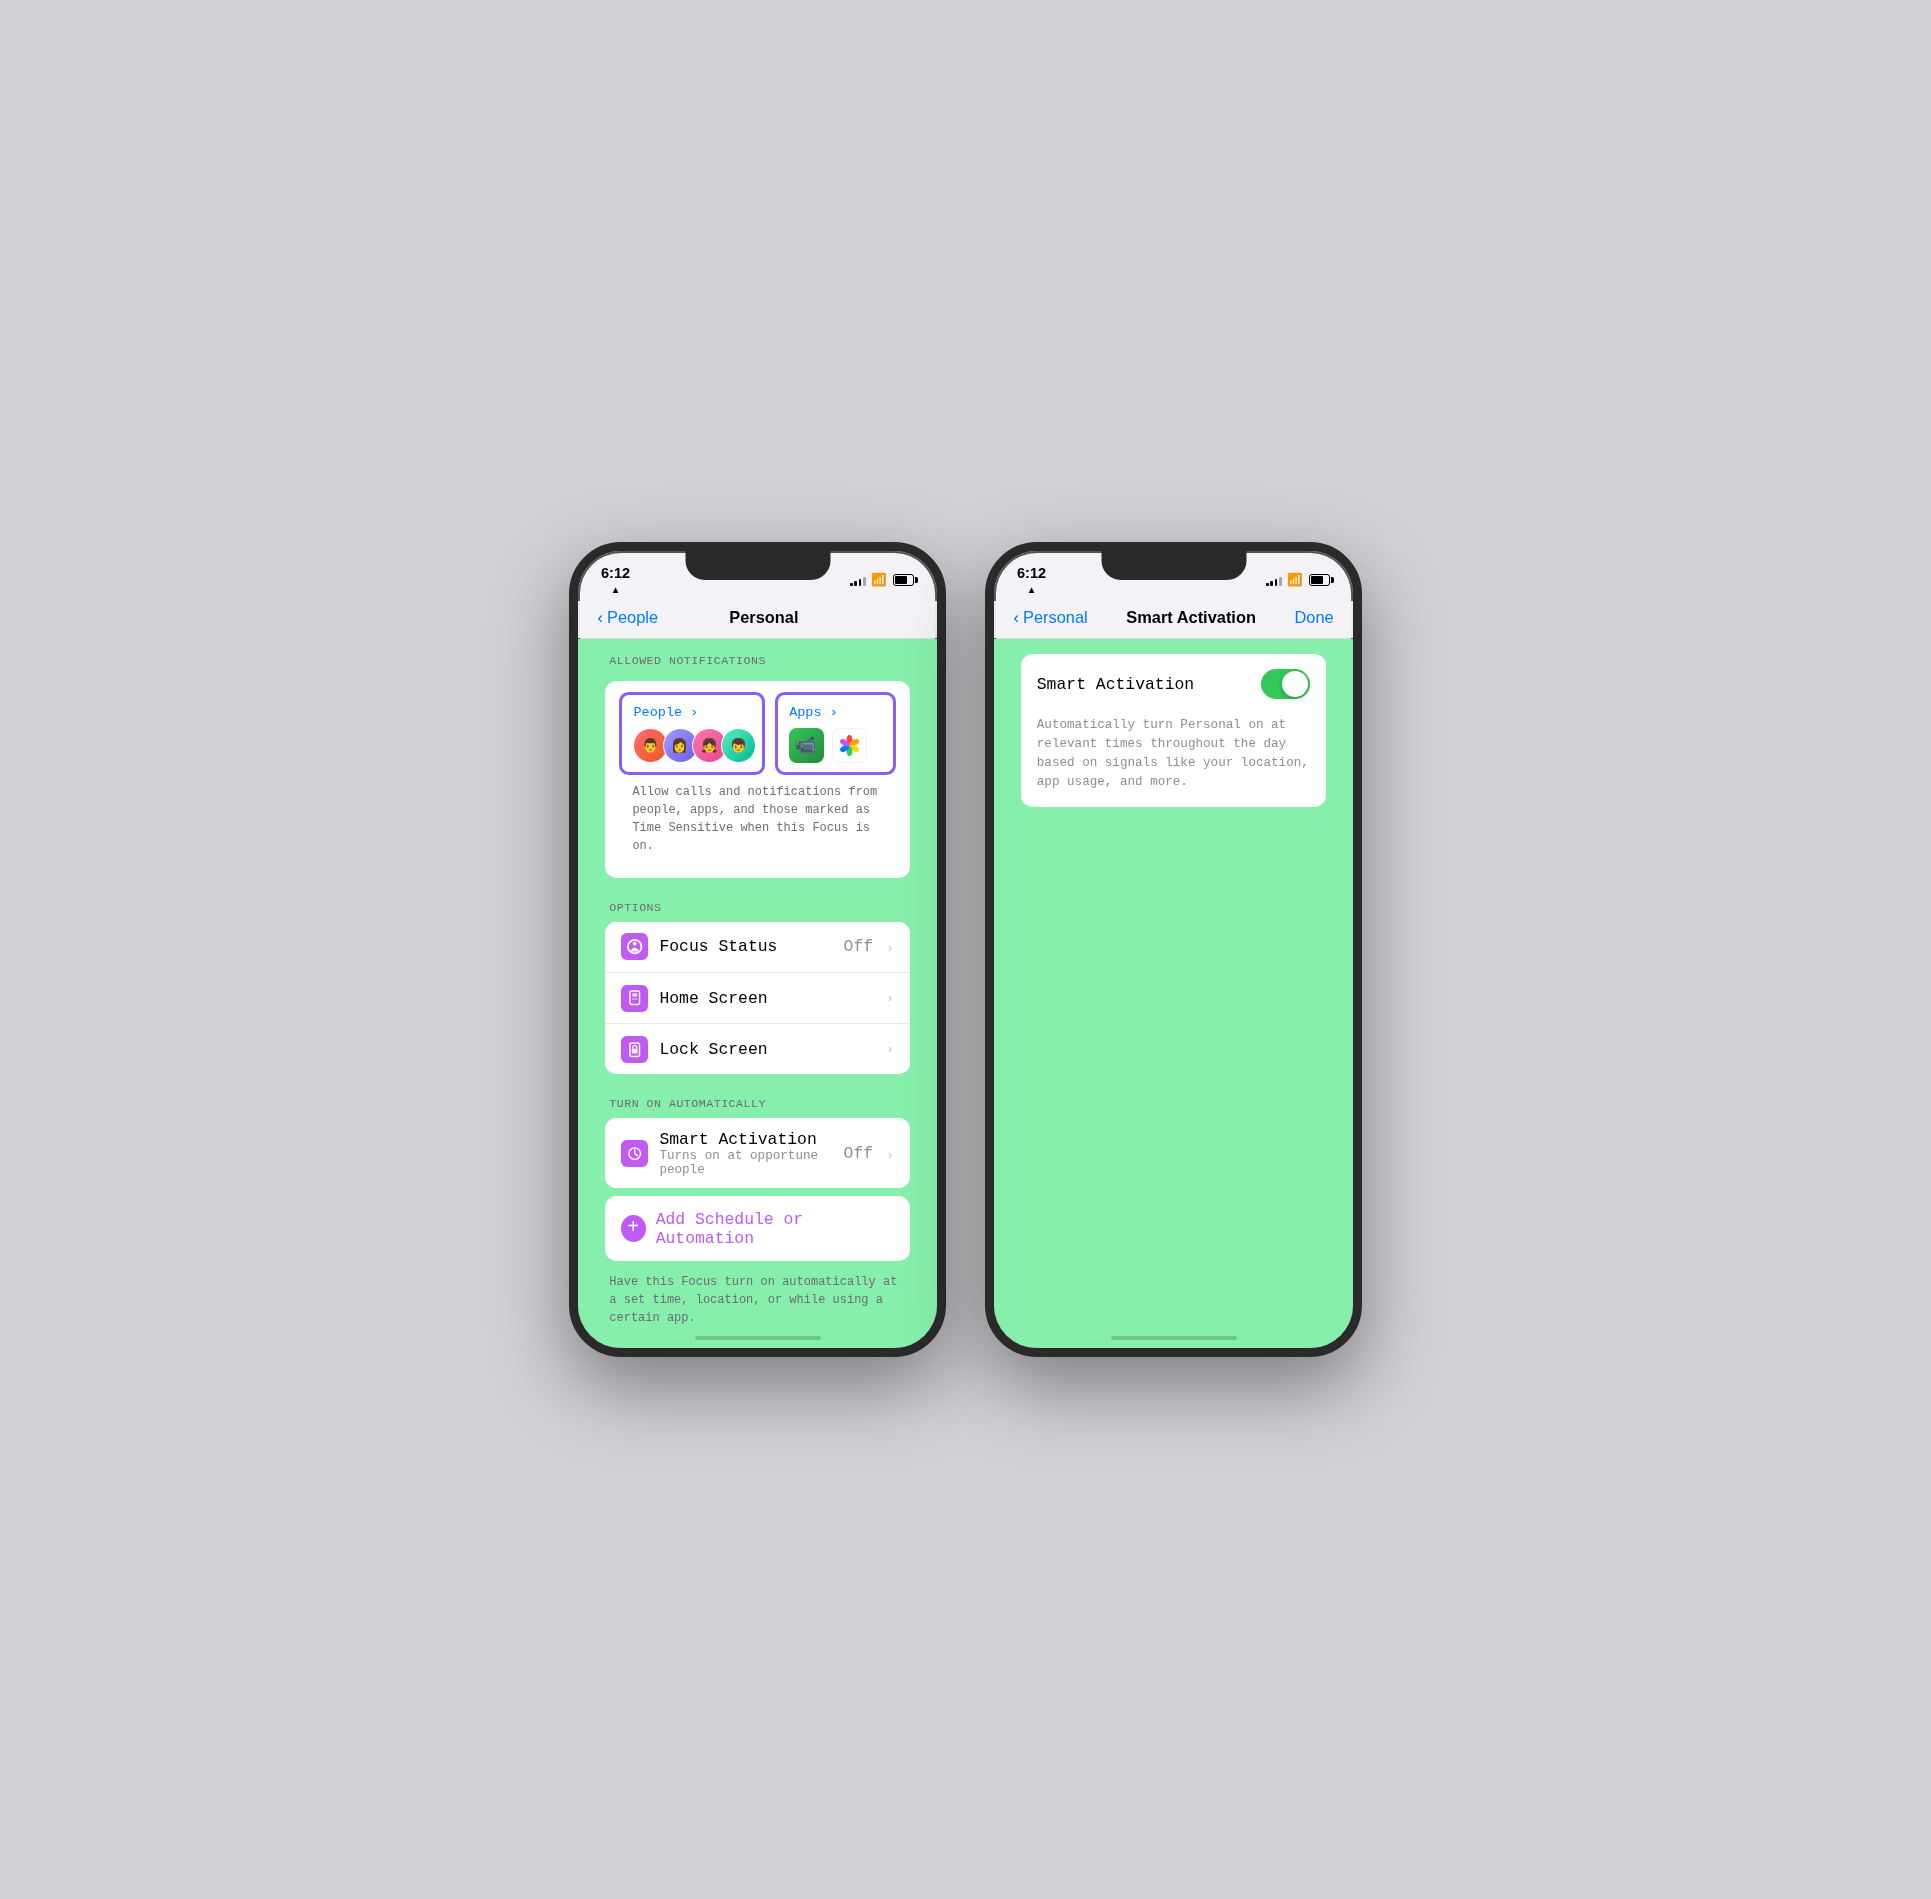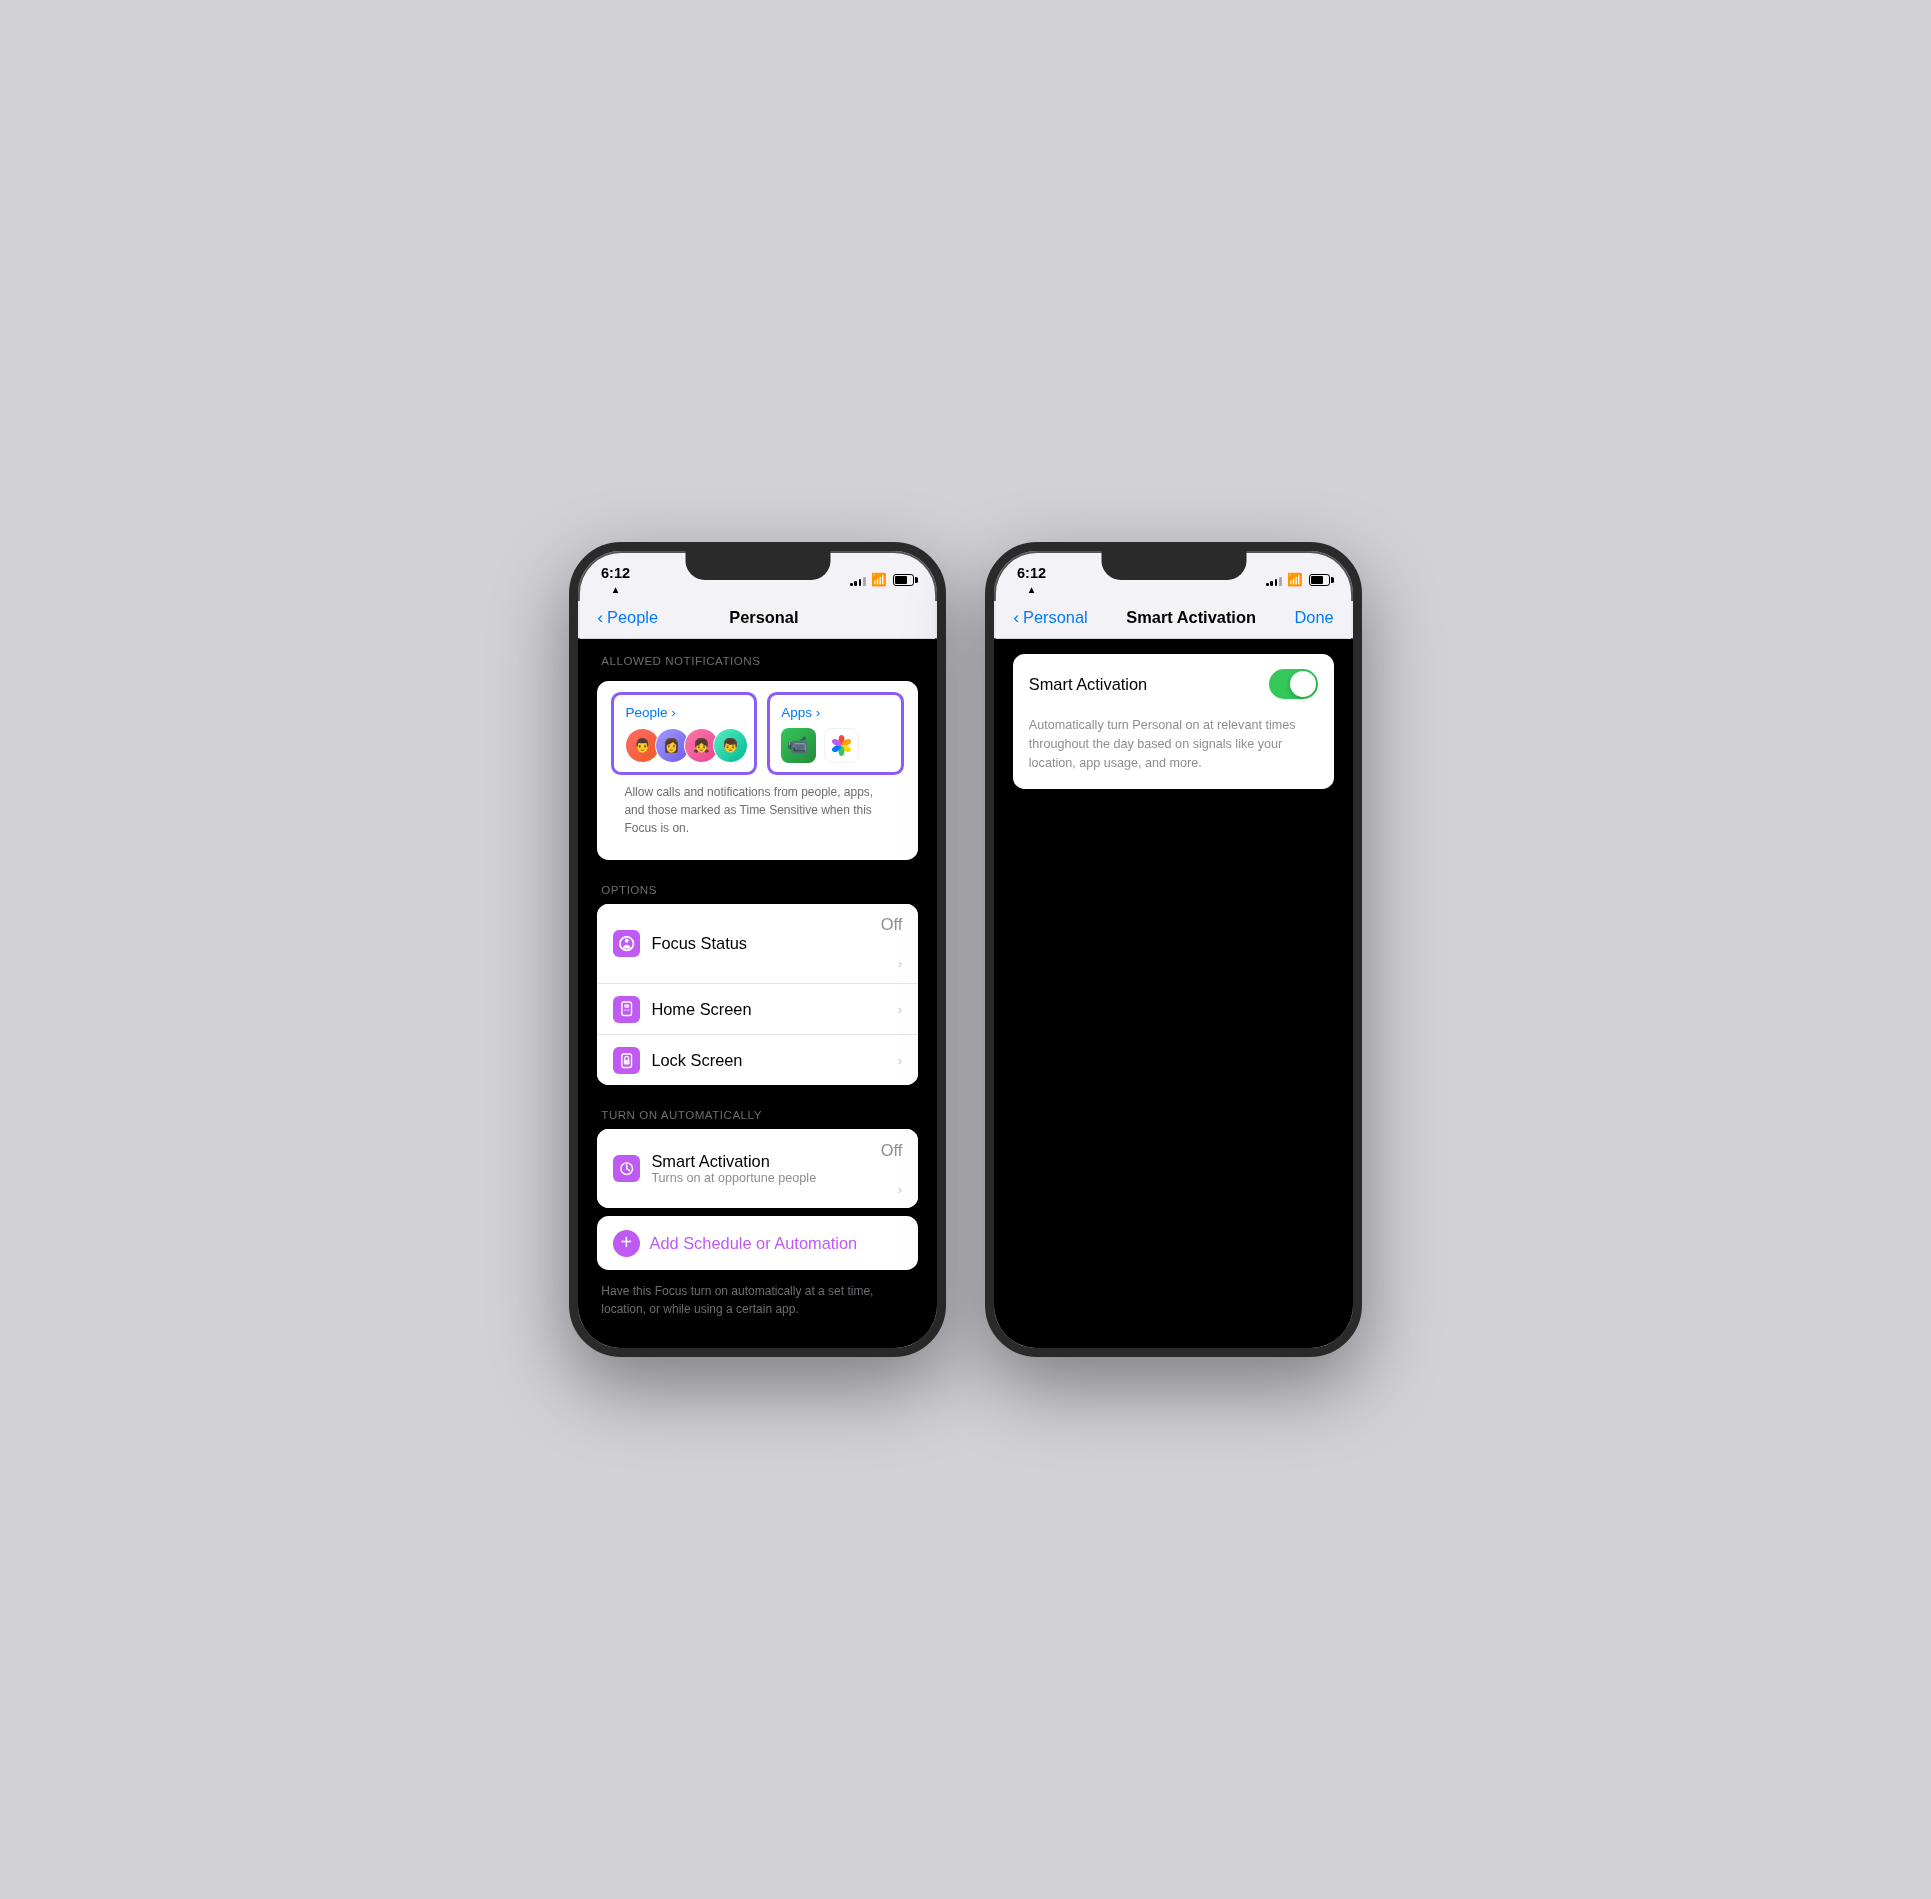--- a/index.html
+++ b/index.html
@@ -111,23 +111,24 @@
     .nav-action {
       color: #007aff;
       font-size: 16.4px;
       font-weight: 400;
     }
 
     
     .screen-content {
       height: calc(100% - 85px);
       overflow-y: auto;
-      background: #000000;
-      padding: 0 4px 29px;
+      background: #86efac;
+      padding: 0 12px 29px;
       scrollbar-width: none;
+      font-family: Liberation Mono, monospace;
     }
     .screen-content::-webkit-scrollbar { display: none; }
 
     
     .section-label {
       font-size: 11.6px;
       font-weight: 400;
       color: #6d6d72;
       text-transform: uppercase;
       letter-spacing: 0.5px;
@@ -284,24 +285,23 @@
       font-size: 16.4px;
       color: #000;
     }
     .row-subtitle {
       font-size: 12.6px;
       color: #8e8e93;
     }
     .row-right {
       display: flex;
       align-items: flex-end;
-      gap: 22px;
+      gap: 13px;
       color: #8e8e93;
       font-size: 16.4px;
-      flex-direction: column;
     }
     .chevron {
       color: #c7c7cc;
       font-size: 13.5px;
       font-weight: 500;
     }
 
     
     .add-row {
       display: flex;

